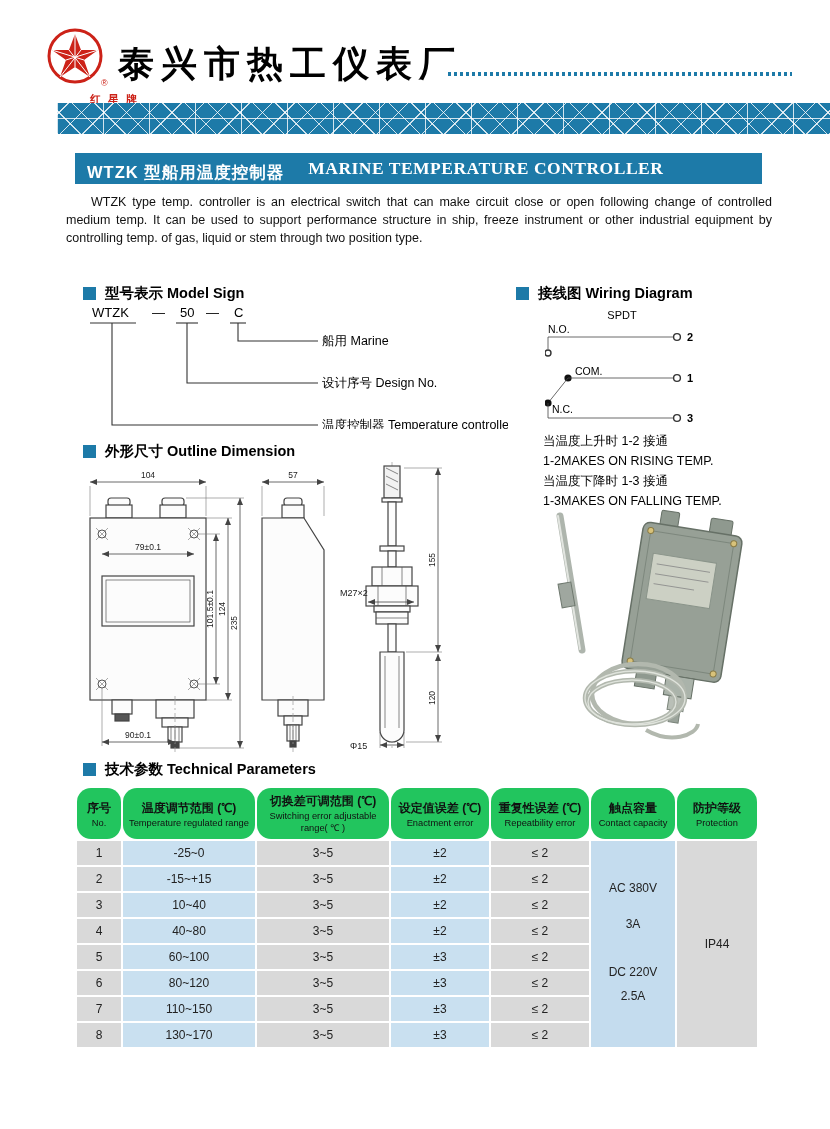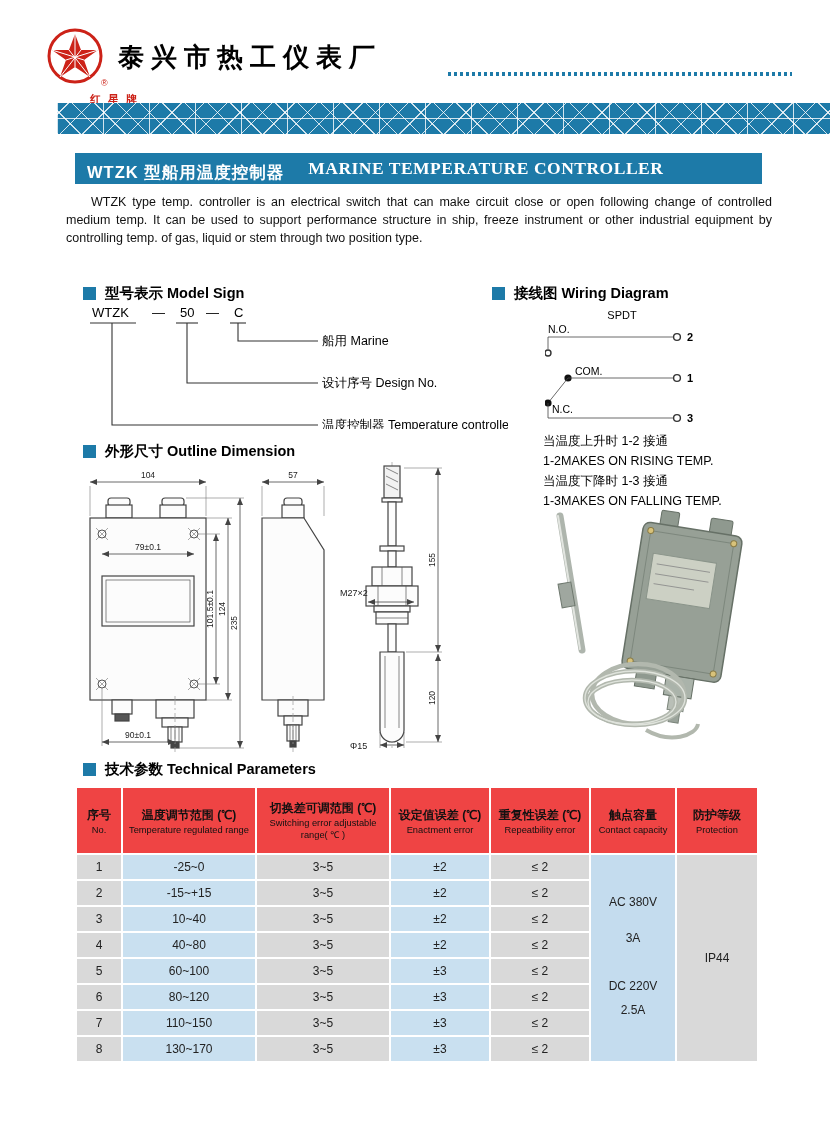--- a/index.html
+++ b/index.html
@@ -2,21 +2,21 @@
 <html><head>
 <meta charset="utf-8">
 <style>
   html,body{margin:0;padding:0;background:#fff;}
   .page{position:relative;width:830px;height:1129px;background:#fff;overflow:hidden;
         font-family:"Liberation Sans",sans-serif;color:#111;}
   .abs{position:absolute;}
 
   
   .brand-mark{font-size:11px;font-weight:bold;color:#cc2218;letter-spacing:7px;text-align:center;width:66px;margin-left:40px;}
-  .company{font-size:26px;font-weight:bold;color:#000;letter-spacing:7px;white-space:nowrap;}
+  .company{font-size:36px;font-weight:bold;color:#000;letter-spacing:7px;white-space:nowrap;}
   .dotline{height:4px;background-image:repeating-linear-gradient(90deg,#1d7aa8 0 2.5px,transparent 2.5px 6px);}
   .band{background-color:#1d7aa8;
     background-image:
       repeating-linear-gradient(45deg,rgba(255,255,255,.8) 0 1px,transparent 1px 16px),
       repeating-linear-gradient(-45deg,rgba(255,255,255,.8) 0 1px,transparent 1px 16px),
       repeating-linear-gradient(90deg,rgba(255,255,255,.8) 0 1px,transparent 1px 46px),
       repeating-linear-gradient(0deg,transparent 0 15px,rgba(255,255,255,.8) 15px 16px,transparent 16px 31px);}
 
   .titlebar{background:#1d7aa8;color:#fff;display:flex;align-items:center;padding:0 12px;height:31px;}
   .titlebar .cn{font-weight:bold;font-size:16.5px;letter-spacing:1px;white-space:nowrap;margin-top:8px;}
@@ -34,21 +34,21 @@
   svg text{font-family:"Liberation Sans",sans-serif;}
   .dim{font-size:8.5px;fill:#222;}
   .dln{stroke:#444;stroke-width:.8;}
   .ext{stroke:#777;stroke-width:.6;}
   .out{stroke:#444;stroke-width:1.2;fill:#fcfcfc;}
   .thin{stroke:#555;stroke-width:.7;fill:none;}
   .cl{stroke:#999;stroke-width:.7;stroke-dasharray:9 3 2 3;}
 
   
   .ptable{border-collapse:separate;border-spacing:2px;table-layout:fixed;font-size:12px;}
-  .ptable th{background:#ef4444;padding:12px 1px;vertical-align:middle;}
+  .ptable th{background:#22c55e;padding:5px 1px;vertical-align:middle;border-radius:14px;}
   .th-cn{font-size:12px;font-weight:bold;}
   .th-en{font-size:9.3px;font-weight:normal;margin-top:1px;}
   .ptable td{height:22px;text-align:center;vertical-align:middle;color:#222;}
   .c-gray{background:#d9d9d9;}
   .c-blue{background:#c9e0f0;}
   .cap-cell{background:#c4dcee;position:relative;}
   .capline{position:absolute;left:0;width:100%;height:22px;line-height:22px;text-align:center;}
 </style>
 </head>
 <body>
@@ -109,21 +109,21 @@
       <path d="M99,19 V79 H230"></path>
       <path d="M24,19 V121 H230"></path>
     </g>
     <g fill="#000" font-size="12.5">
       <text x="234" y="41">船用 Marine</text>
       <text x="234" y="83">设计序号 Design No.</text>
       <text x="234" y="125">温度控制器 Temperature controller</text>
     </g>
   </svg>
 
-  <div class="abs sec-head" style="left:492px;top:284px">
+  <div class="abs sec-head" style="left:516px;top:284px">
     <span class="sq"></span>
     <span>接线图 Wiring Diagram</span>
   </div>
 
   <svg class="abs" style="left:545px;top:306px" width="165" height="120" viewBox="0 0 165 120">
     <text x="77" y="13" font-size="11" text-anchor="middle" fill="#000">SPDT</text>
 
     <text x="3" y="27" font-size="10.5" fill="#000">N.O.</text>
     <line x1="3" y1="31" x2="128" y2="31" class="dln"></line>
     <circle cx="132" cy="31" r="3.4" fill="#fff" stroke="#333" stroke-width="1.4"></circle>

